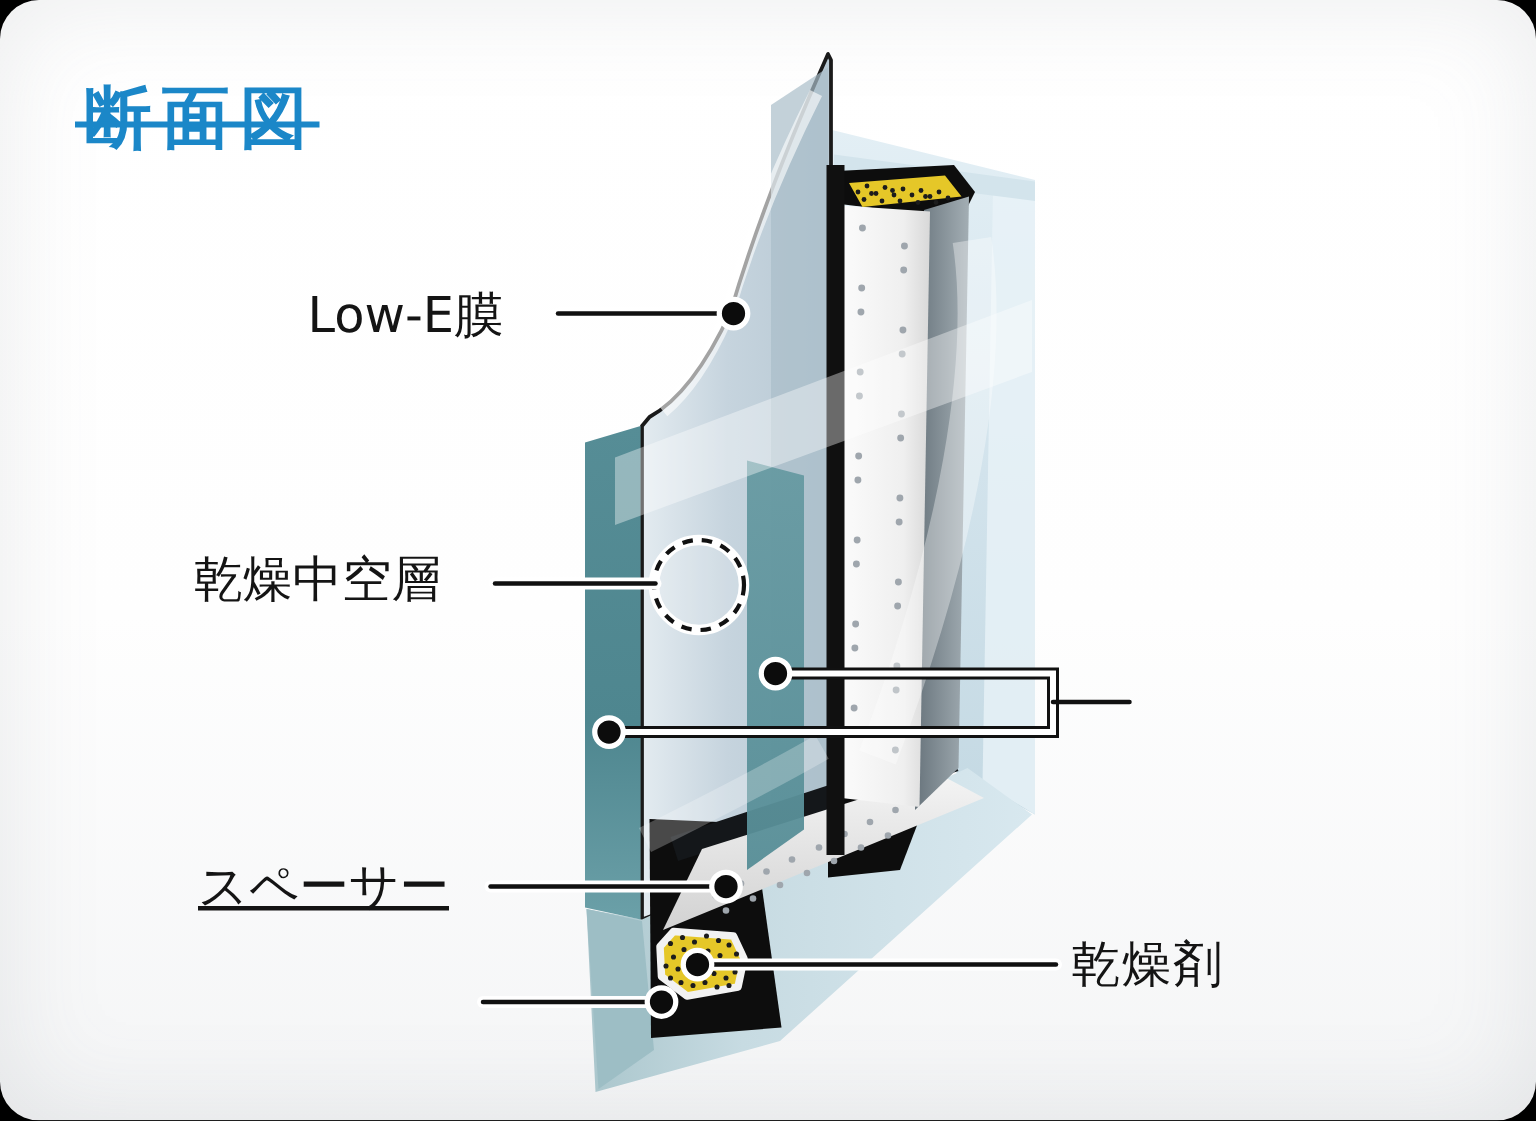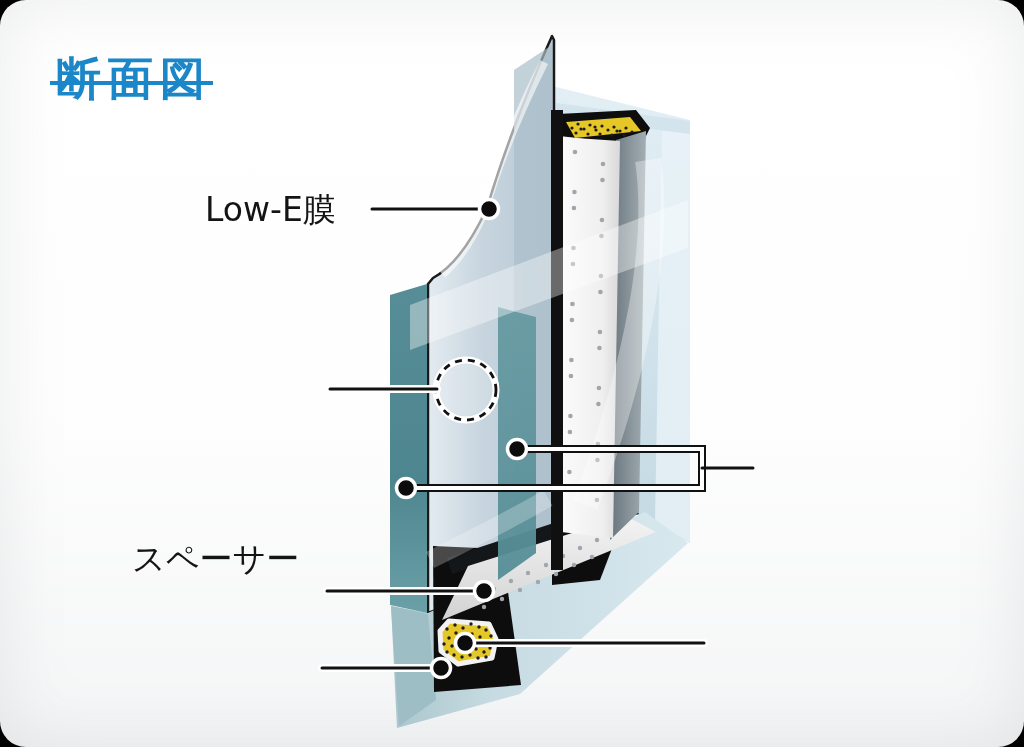--- a/index.html
+++ b/index.html
@@ -9,21 +9,21 @@
         background:linear-gradient(180deg,#ffffff 0%,#fefefe 55%,#f4f5f6 100%);
         box-shadow:inset 0 0 70px rgba(110,118,128,0.14);}
   svg.diagram{position:absolute;left:0;top:0;width:1024px;height:747px;}
   .page-title{position:absolute;left:56px;top:22px;font-size:45px;font-weight:bold;
               letter-spacing:7px;color:#1b87c8;line-height:1.1;margin-top:32px;}
   .title-underline{position:absolute;left:50px;top:81px;width:163px;height:4px;background:#1b87c8;}
   .lbl{position:absolute;font-size:33px;font-weight:500;color:#141414;line-height:1.1;white-space:nowrap;}
   .lbl-low-e{left:190px;top:192px;margin-left:15px;}
   .lbl-dry-air{left:129px;top:368px;}
   .lbl-glass{left:770px;top:450px;}
-  .lbl-spacer{left:132px;top:541px;}
+  .lbl-spacer{left:132px;top:573px;text-decoration:underline;}
   .lbl-sealant{left:170px;top:647px;letter-spacing:5px;}
   .lbl-desiccant{left:714px;top:625px;letter-spacing:1px;}
 </style>
 </head>
 <body>
 
 <div class="stage">
   <div class="card"></div>
 
   <svg class="diagram" viewBox="0 0 1024 747">
@@ -226,14 +226,16 @@
       <circle cx="406" cy="488" r="9.5"></circle>
       <circle cx="484" cy="591" r="9.5"></circle>
       <circle cx="465" cy="643" r="9.5"></circle>
       <circle cx="441" cy="668" r="9.5"></circle>
     </g>
   </svg>
 
   <div class="page-title">断面図</div>
   <div class="title-underline"></div>
   <div class="lbl lbl-low-e">Low-E膜</div>
+  <div class="lbl lbl-dry-air">乾燥中空層</div>
   <div class="lbl lbl-spacer">スペーサー</div>
+  <div class="lbl lbl-desiccant">乾燥剤</div>
 </div>
 
 </body></html>

